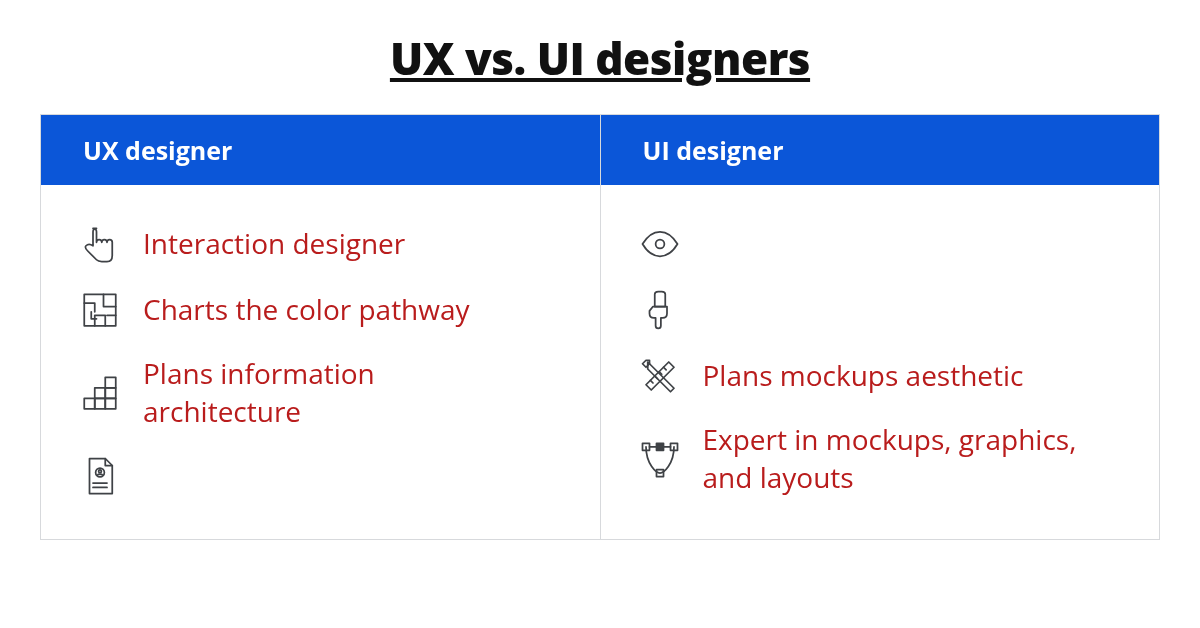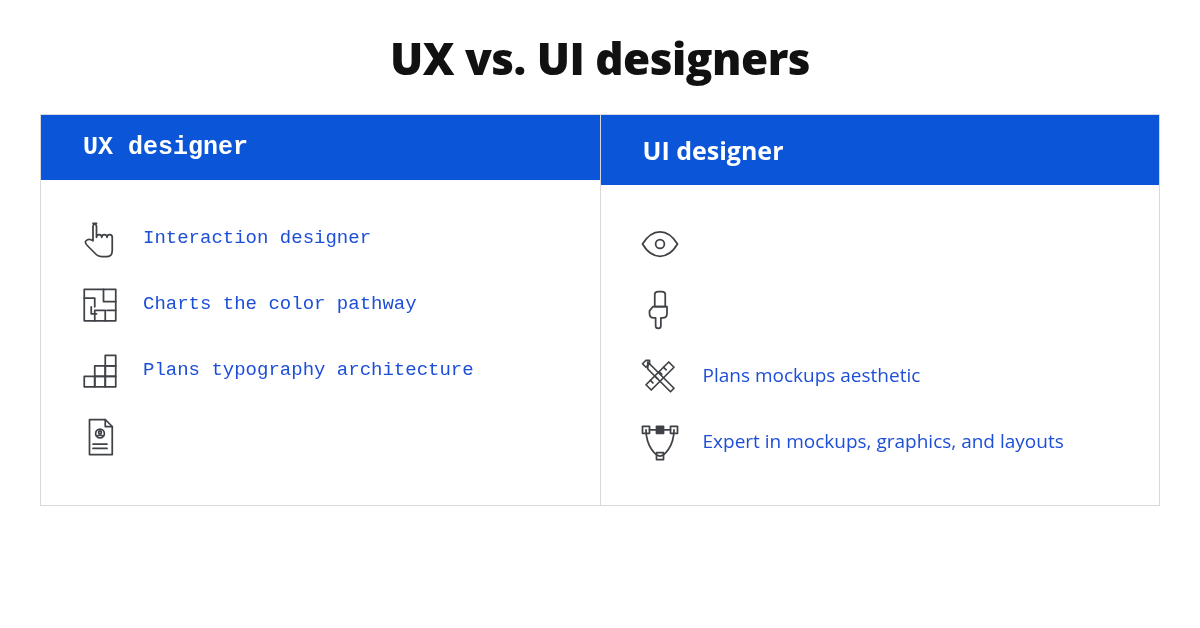--- a/index.html
+++ b/index.html
@@ -15,32 +15,33 @@
       margin: 0 auto;
       padding-top: 28px;
     }
     .title {
       text-align: center;
       font-size: 44px;
       font-weight: 800;
       letter-spacing: -0.5px;
       color: #111111;
       margin-bottom: 26px;
+      text-decoration: underline;
     }
     .panel {
       display: flex;
       border: 1px solid #d7d9dc;
       background: #ffffff;
     }
     .col {
       flex: 1;
       display: flex;
       flex-direction: column;
     }
-    .col.left { border-right: 1px solid #d7d9dc; font-family: Liberation Mono, monospace; }
+    .col.left { border-right: 1px solid #d7d9dc; }
     .col-header {
       background: #0b56d8;
       color: #ffffff;
       font-size: 25px;
       font-weight: 700;
       padding: 18px 42px 18px 42px;
     }
     .items {
       padding: 26px 42px 30px 38px;
     }
@@ -51,23 +52,23 @@
       padding: 12px 0;
     }
     .icon {
       width: 42px;
       height: 42px;
       flex-shrink: 0;
       color: #3f4246;
     }
     .icon svg { width: 100%; height: 100%; display: block; }
     .item-label {
-      font-size: 19px;
+      font-size: 28px;
       line-height: 1.35;
-      color: #1d4ed8;
+      color: #b91c1c;
       max-width: 380px;
     }
   </style>
 </head>
 <body>
 
 <div class="wrap">
   <h1 class="title">UX vs. UI designers</h1>
 
   <div class="panel">
@@ -100,21 +101,21 @@
           <span class="icon">
             <svg viewBox="0 0 48 48" fill="none" stroke="currentColor" stroke-width="2" stroke-linecap="round" stroke-linejoin="round">
               <rect x="6" y="30" width="12" height="12"></rect>
               <rect x="18" y="30" width="12" height="12"></rect>
               <rect x="30" y="30" width="12" height="12"></rect>
               <rect x="18" y="18" width="12" height="12"></rect>
               <rect x="30" y="18" width="12" height="12"></rect>
               <rect x="30" y="6" width="12" height="12"></rect>
             </svg>
           </span>
-          <span class="item-label">Plans typography architecture</span>
+          <span class="item-label">Plans information architecture</span>
         </div>
 
         <div class="item">
           <span class="icon">
             <svg viewBox="0 0 48 48" fill="none" stroke="currentColor" stroke-width="2" stroke-linecap="round" stroke-linejoin="round">
               <path d="M12 4h18l8 8v32H12z"></path>
               <path d="M30 4v8h8"></path>
               <circle cx="24" cy="20" r="5"></circle>
               <circle cx="24" cy="18.5" r="1.6"></circle>
               <path d="M21 23c1-1.5 5-1.5 6 0"></path>

